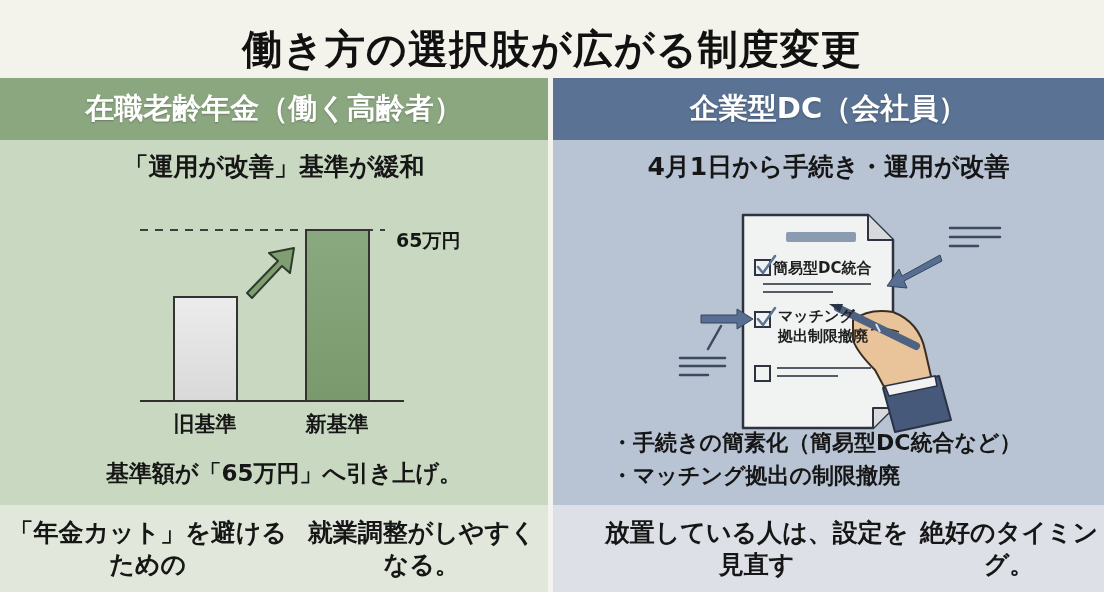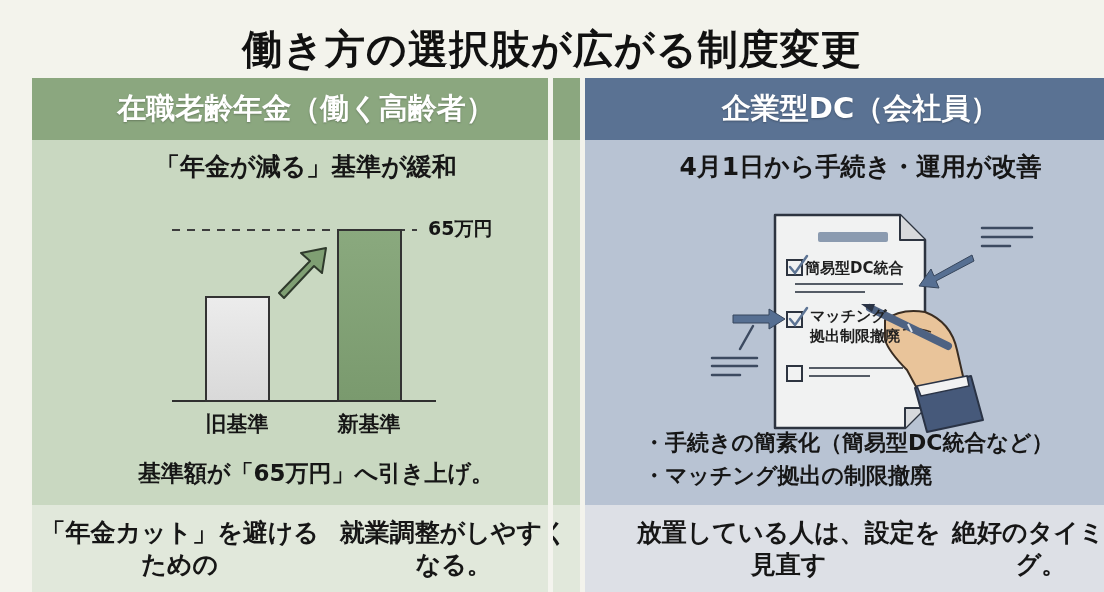--- a/index.html
+++ b/index.html
@@ -6,21 +6,21 @@
   html, body { width: 1104px; height: 592px; overflow: hidden; background: #f3f3ec; }
   body { font-family: "DejaVu Sans", "Liberation Sans", sans-serif; color: #161616; position: relative; }
 
   .main-title {
     position: absolute; left: 0; top: 0; width: 1104px; height: 98px;
     display: flex; align-items: center; justify-content: center;
     font-size: 40px; font-weight: bold; letter-spacing: 1px; color: #111;
     background: #f3f3ec;
   }
 
-  .panel { position: absolute; top: 78px; height: 514px; margin-left: 32px; }
+  .panel { position: absolute; top: 78px; height: 514px; }
   .panel.left { left: 0; width: 548px; }
   .panel.right { left: 553px; width: 551px; }
   .divider { position: absolute; left: 548px; top: 78px; width: 5px; height: 514px; background: #f4f4ee; }
 
   .panel-header {
     position: absolute; left: 0; top: 0; width: 100%; height: 62px;
     display: flex; align-items: center; justify-content: center;
     font-size: 29px; font-weight: bold; color: #ffffff;
     text-shadow: 0 1px 2px rgba(0,0,0,0.25);
   }
@@ -62,21 +62,21 @@
   .bullet-dot { width: 22px; text-align: left; font-size: 22px; }
 </style>
 </head>
 <body>
 
 <div class="main-title">働き方の選択肢が広がる制度変更</div>
 
 <section class="panel left">
   <div class="panel-header">在職老齢年金（働く高齢者）</div>
   <div class="panel-body">
-    <div class="subtitle">「年金が減る」基準が緩和</div>
+    <div class="subtitle">「運用が改善」基準が緩和</div>
     <div class="chart">
       <svg width="548" height="365" viewBox="0 0 548 365">
 
         <line x1="140" y1="90" x2="385" y2="90" stroke="#3d3d3d" stroke-width="2" stroke-dasharray="8,7"></line>
 
         <line x1="140" y1="261" x2="404" y2="261" stroke="#2f2f2f" stroke-width="2"></line>
 
         <defs>
           <linearGradient id="gOld" x1="0" y1="0" x2="0" y2="1">
             <stop offset="0" stop-color="#ececec"></stop>
@@ -87,21 +87,21 @@
             <stop offset="1" stop-color="#7a9a6e"></stop>
           </linearGradient>
         </defs>
         <rect x="174" y="157" width="63" height="104" fill="url(#gOld)" stroke="#333" stroke-width="2"></rect>
         <rect x="306" y="90" width="63" height="171" fill="url(#gNew)" stroke="#333" stroke-width="2"></rect>
 
         <g>
           <polygon points="247,153 278,121 269,113 294,108 290,133 282,126 252,158" fill="#7f9f73" stroke="#2f3a2c" stroke-width="2" stroke-linejoin="round"></polygon>
         </g>
       </svg>
-      <div class="ref-label" style="left:396px; top:76px;">65万円</div>
+      <div class="ref-label" style="left:396px; top:88px;">65万円</div>
       <div class="bar-label" style="left:155px; top:270px;">旧基準</div>
       <div class="bar-label" style="left:287px; top:270px;">新基準</div>
     </div>
     <div class="chart-caption" style="top:318px;">基準額が「65万円」へ引き上げ。</div>
   </div>
   <div class="panel-footer">
     <div>「年金カット」を避けるための</div>
     <div>就業調整がしやすくなる。</div>
   </div>
 </section>

